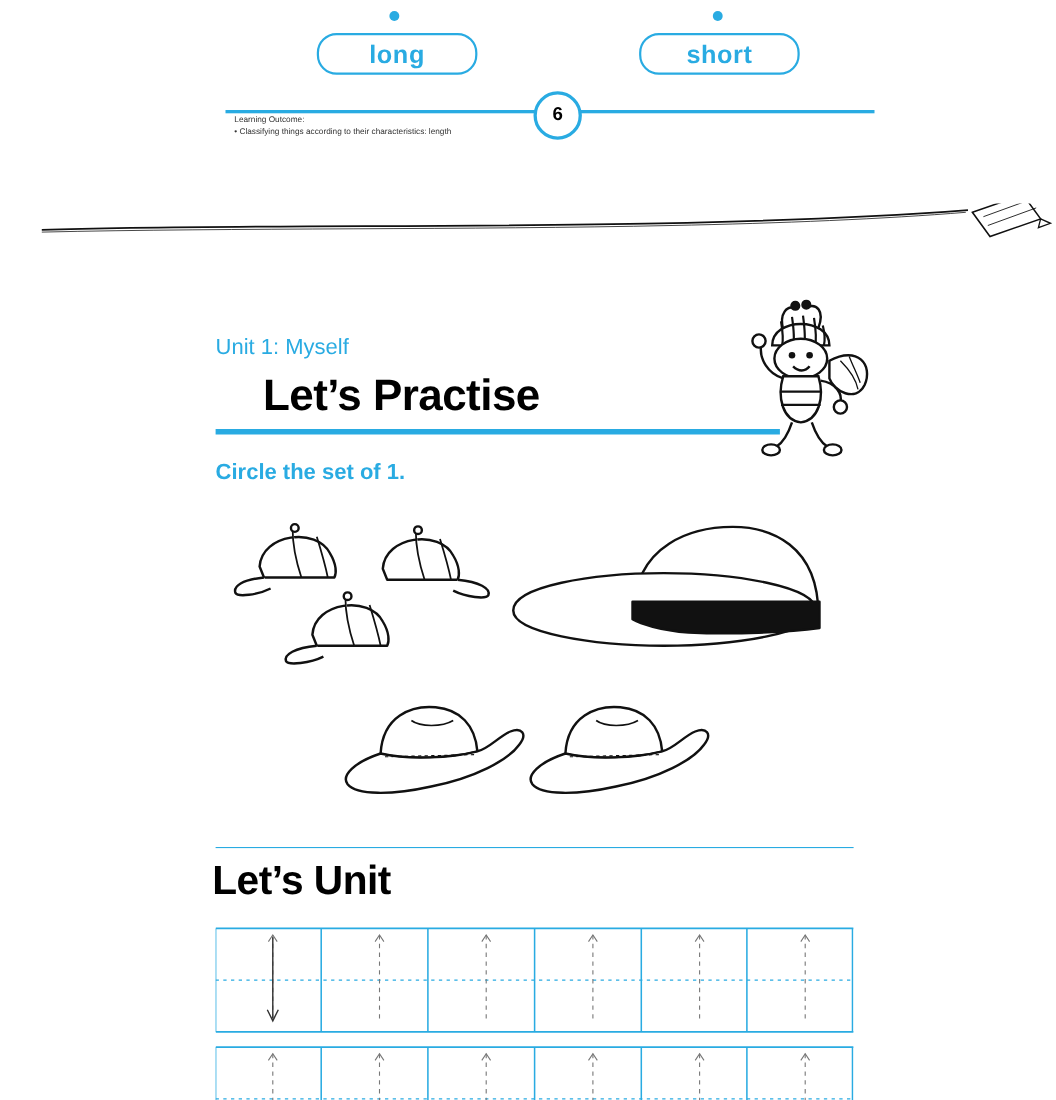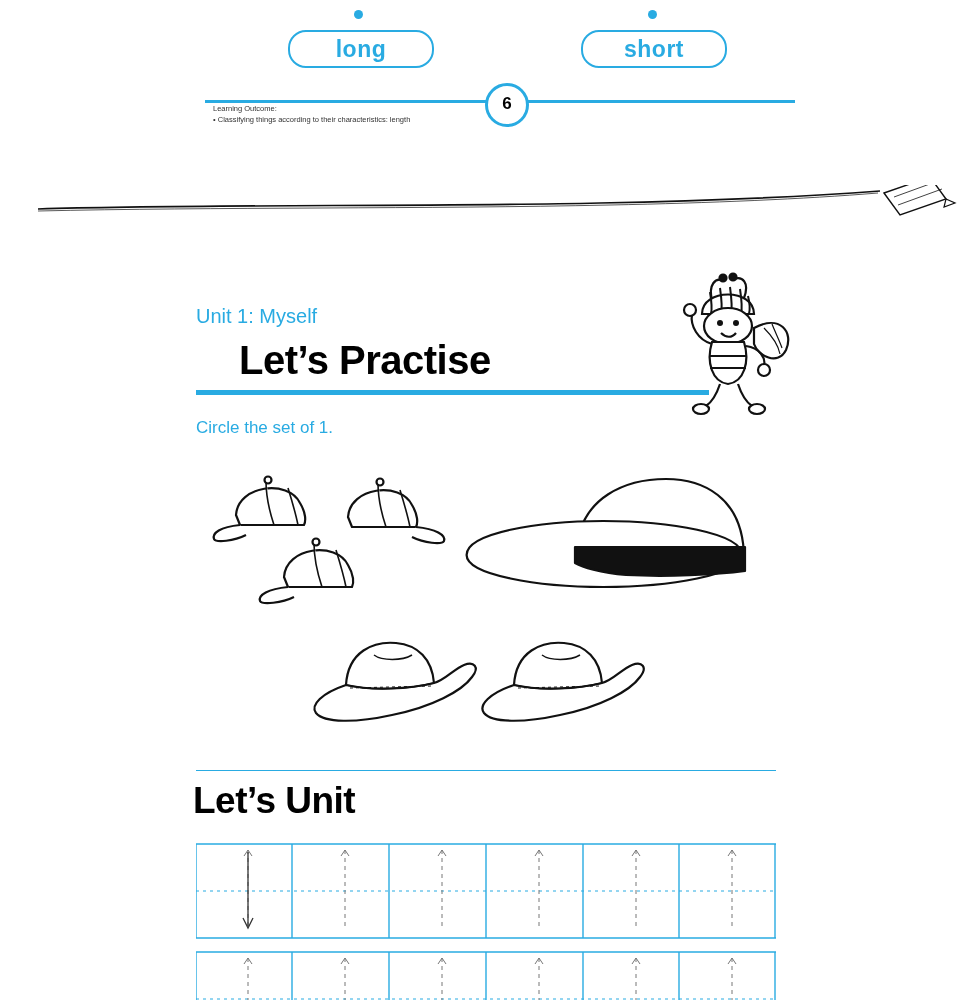--- a/index.html
+++ b/index.html
@@ -60,21 +60,21 @@
   }
   .title{
     position:absolute;left:193px;top:338px;
     font-size:40px;font-weight:bold;letter-spacing:-0.5px;margin-left:46px;
   }
   .title-rule{
     position:absolute;left:196px;top:390px;width:513px;height:5px;background:#29ABE2;
   }
   .instruction{
     position:absolute;left:196px;top:418px;
-    color:#29ABE2;font-size:17px;font-weight:normal;
+    color:#29ABE2;font-size:20px;font-weight:bold;
   }
 
   .bee{position:absolute;left:668px;top:270px;width:140px;height:150px;}
 
   .art{position:absolute;left:196px;top:455px;width:580px;height:300px;}
 
   .trace-rule{
     position:absolute;left:196px;top:770px;width:580px;height:1px;background:#29ABE2;
   }
   .trace-title{

